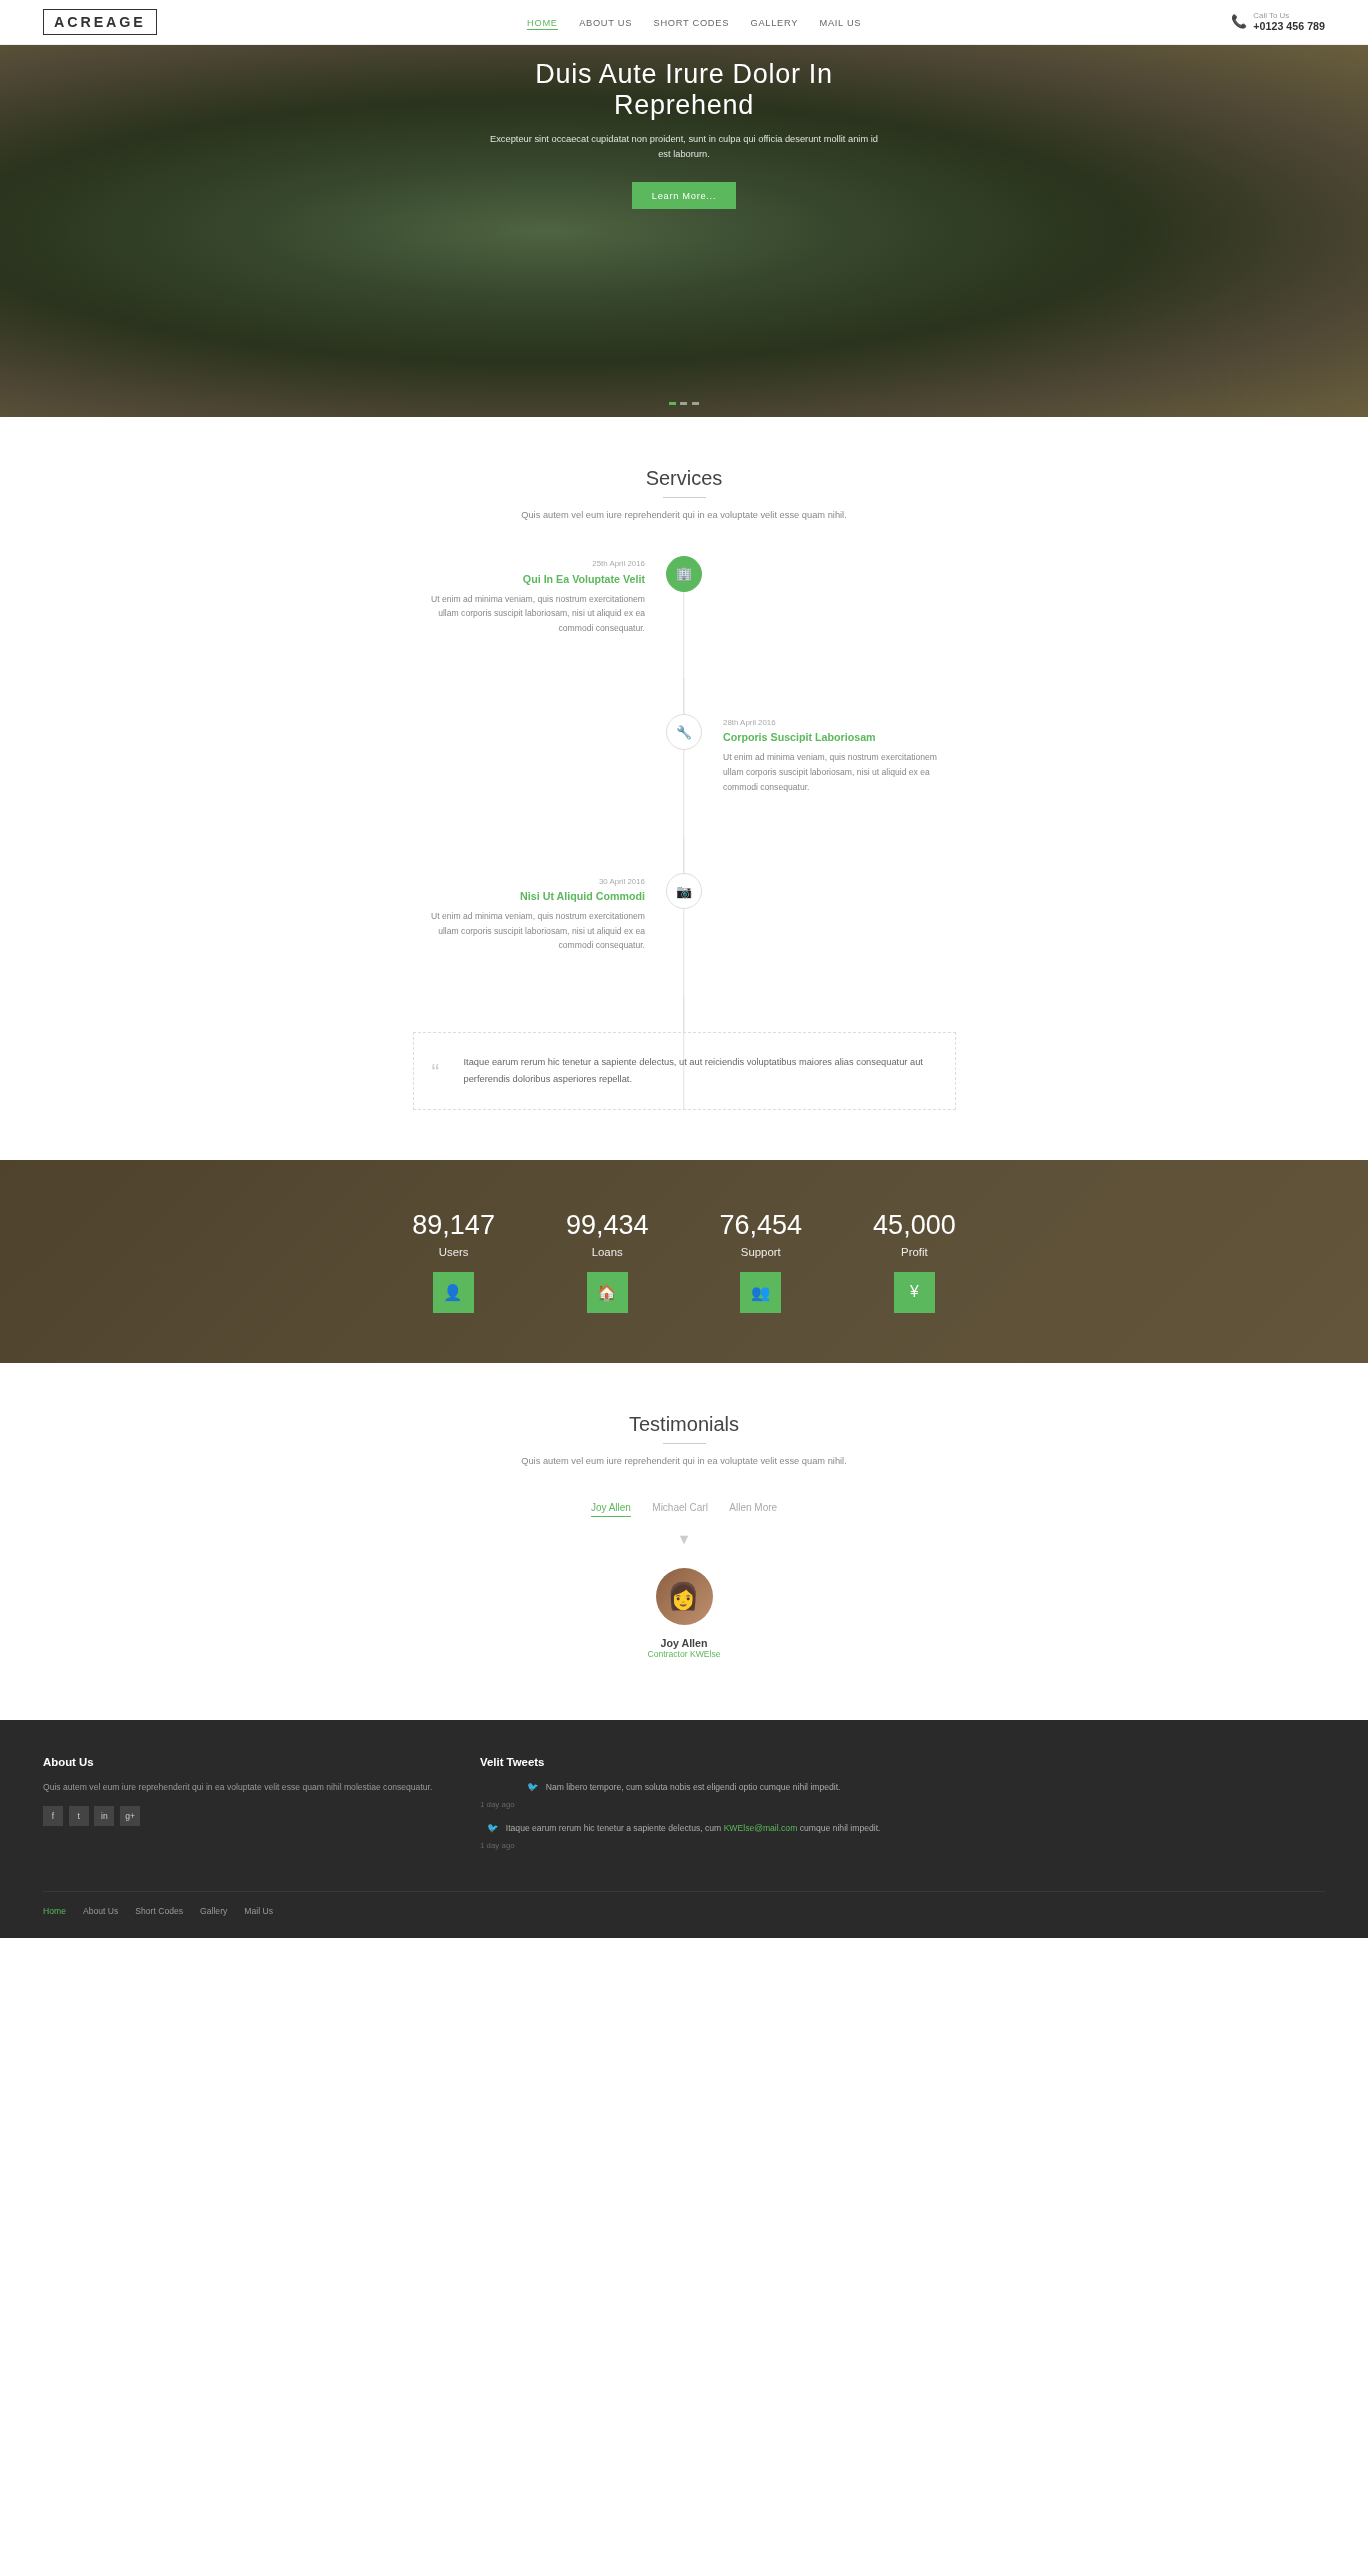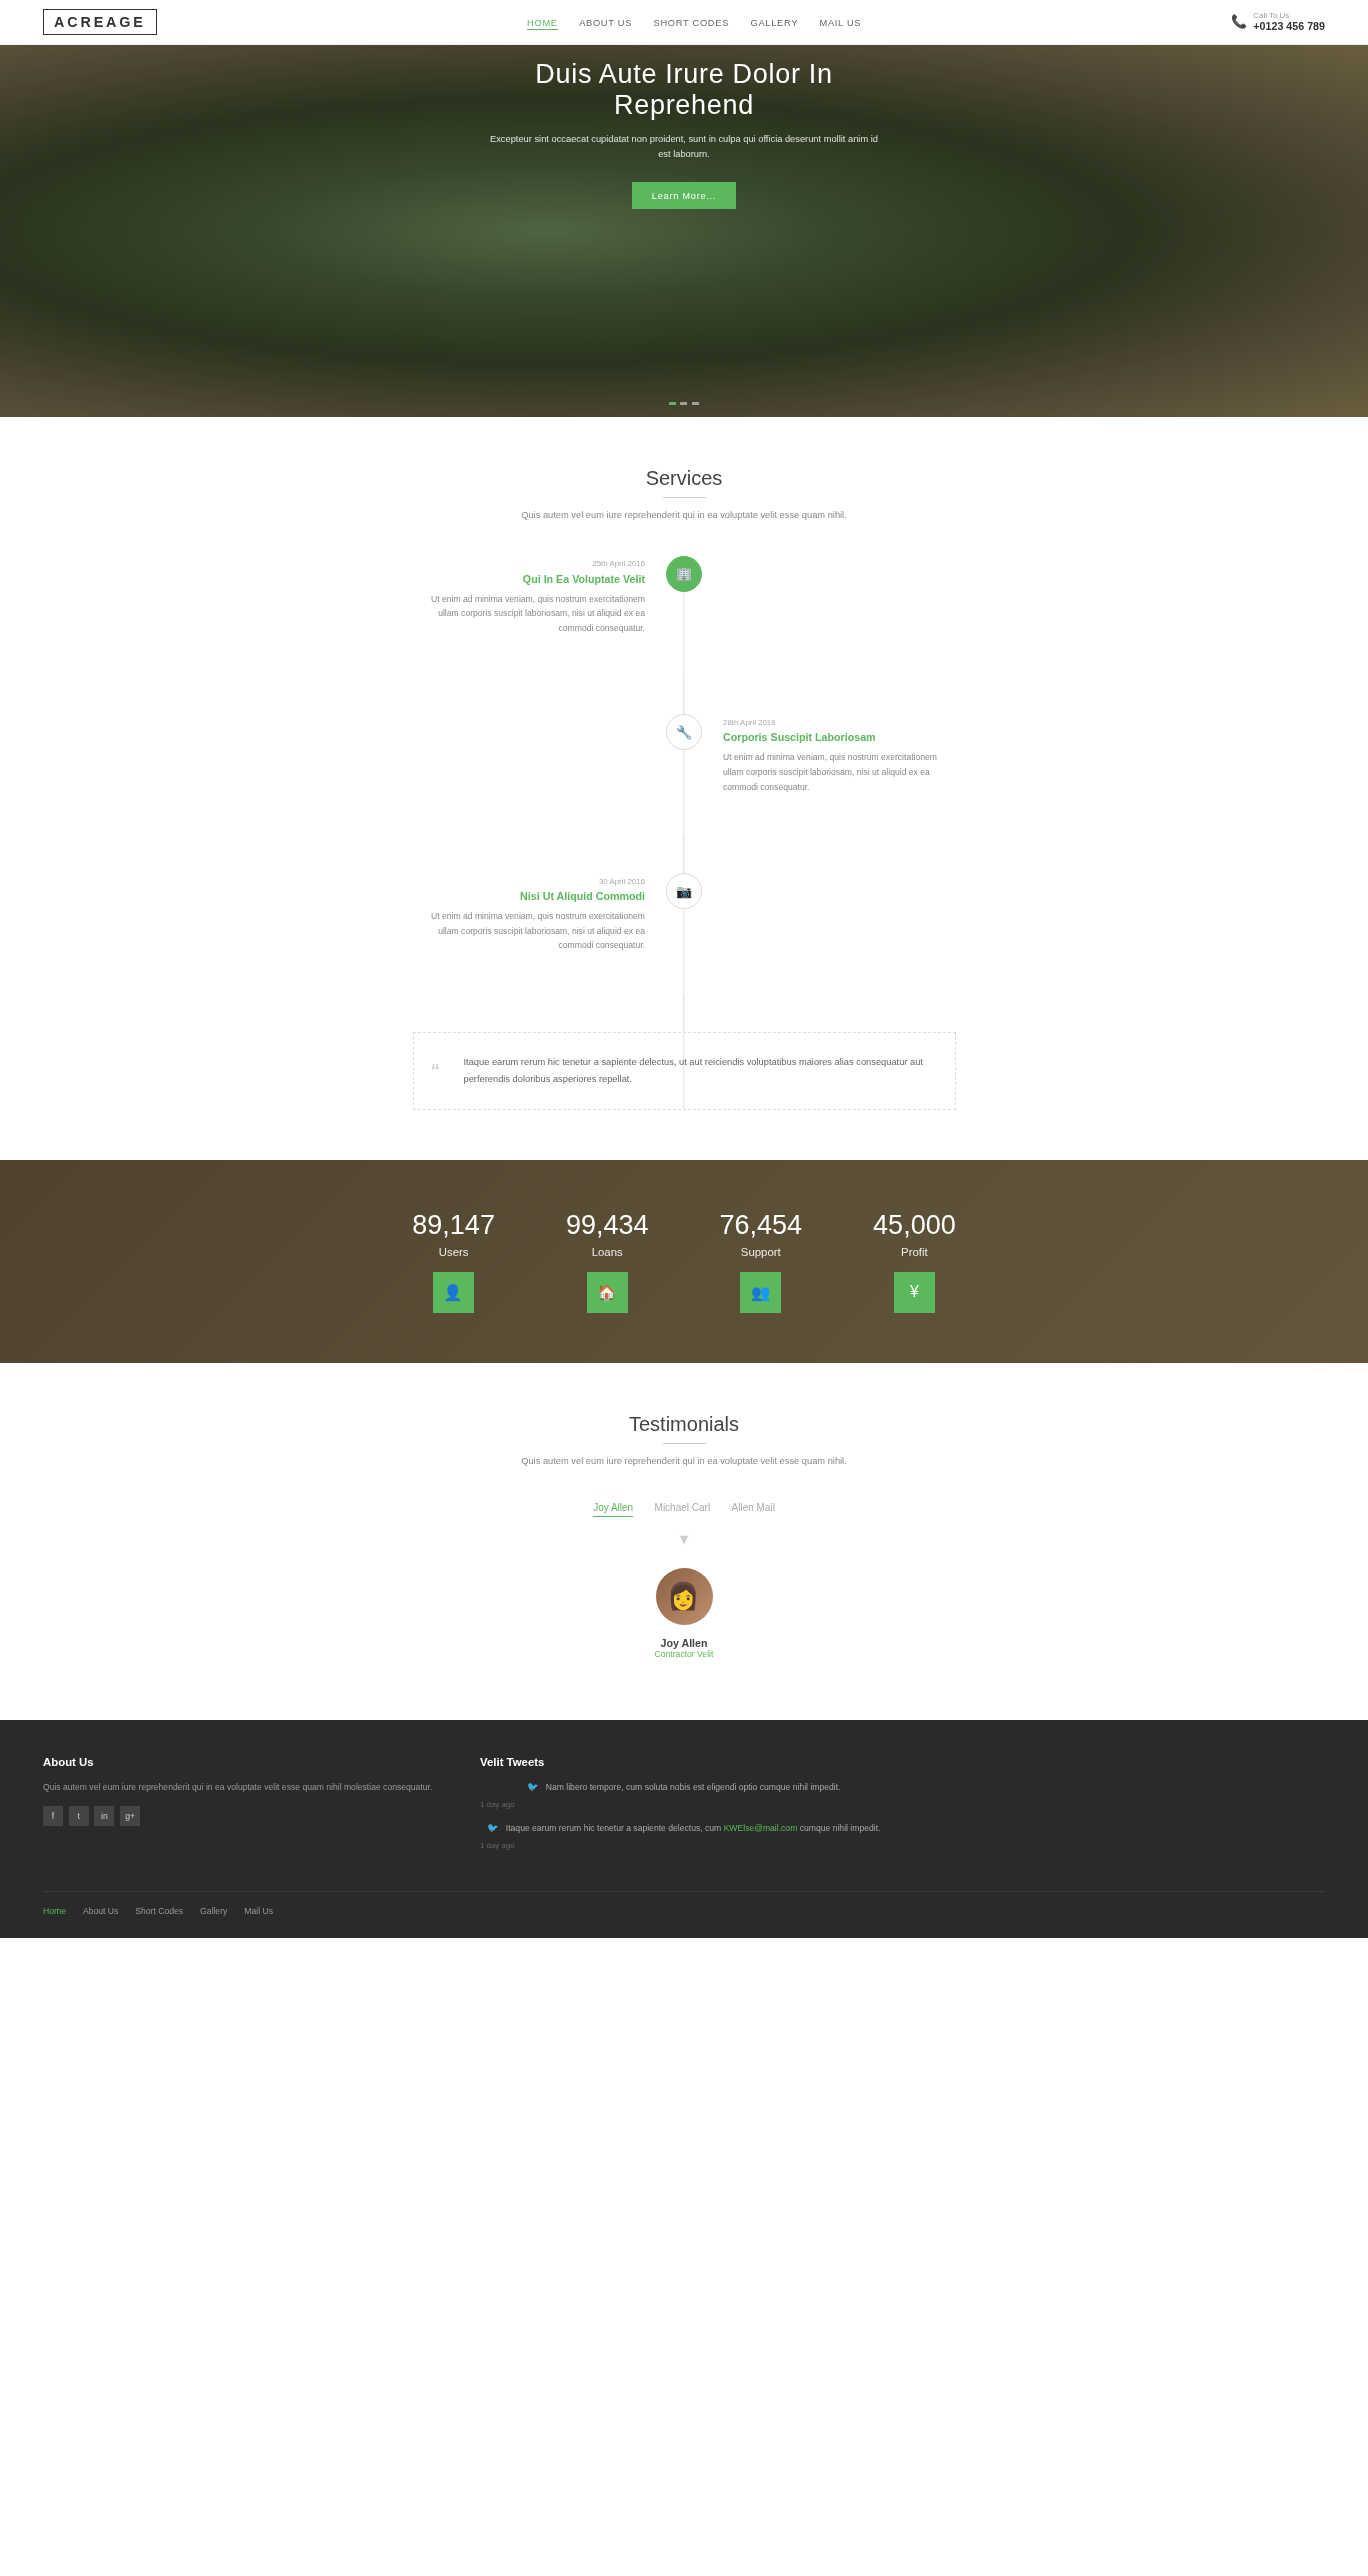--- a/index.html
+++ b/index.html
@@ -253,31 +253,31 @@
 </div>
 
 <div class="testimonials-section">
   <h2 class="section-title">Testimonials</h2>
   <div class="section-divider"></div>
   <p class="section-subtitle">Quis autem vel eum iure reprehenderit qui in ea voluptate velit esse quam nihil.</p>
 
   <div class="testimonial-tabs">
     <div class="testimonial-tab active">Joy Allen</div>
     <div class="testimonial-tab">Michael Carl</div>
-    <div class="testimonial-tab">Allen Mail</div>
+    <div class="testimonial-tab">Allen More</div>
   </div>
 
   <div class="testimonial-arrow">▼</div>
 
   <div class="testimonial-body">
     <div class="testimonial-avatar">
       <span>👩</span>
     </div>
     <div class="testimonial-name">Joy Allen</div>
-    <div class="testimonial-role">Contractor Velit</div>
+    <div class="testimonial-role">Contractor KWElse</div>
   </div>
 </div>
 
 <footer>
   <div class="footer-grid">
 
     <div class="footer-col">
       <div class="footer-col-title">About Us</div>
       <p class="footer-text">Quis autem vel eum iure reprehenderit qui in ea voluptate velit esse quam nihil molestiae consequatur.</p>
       <div class="footer-social">

